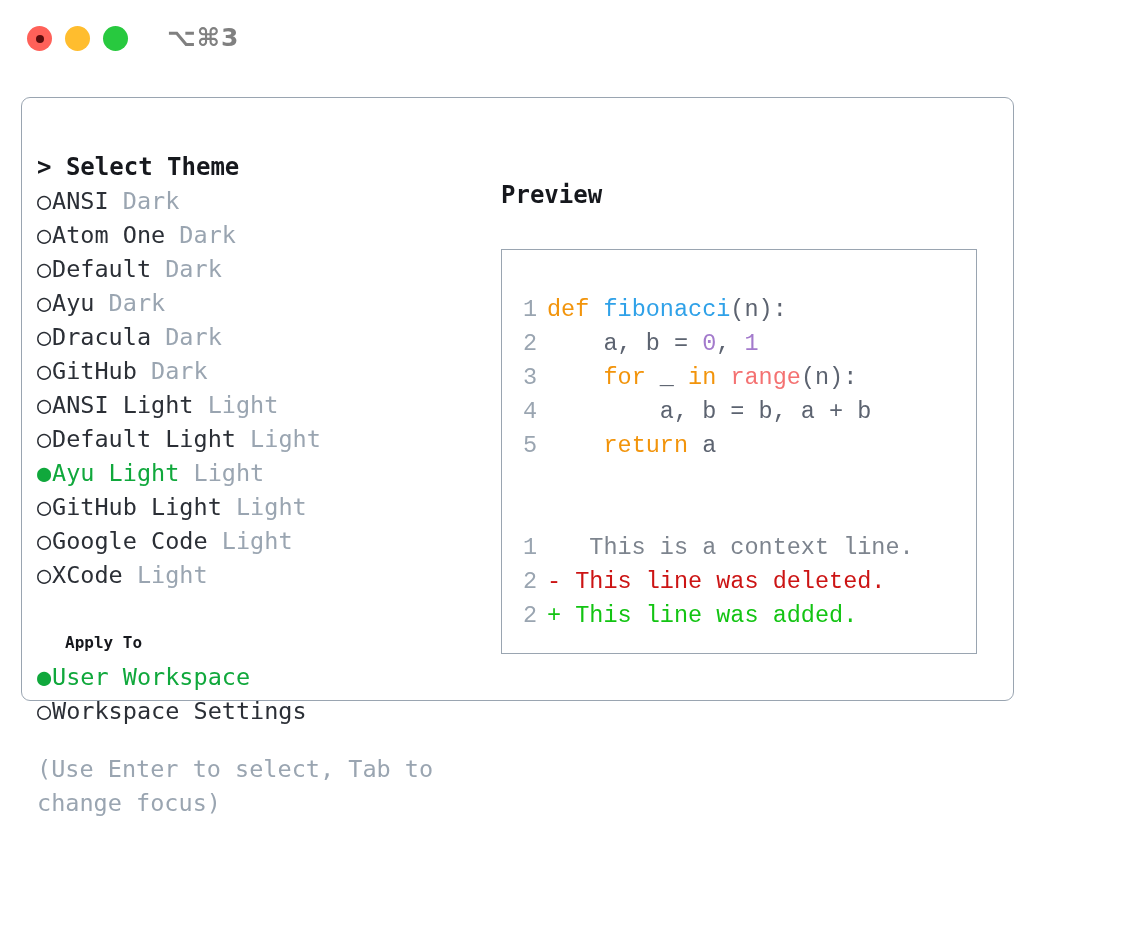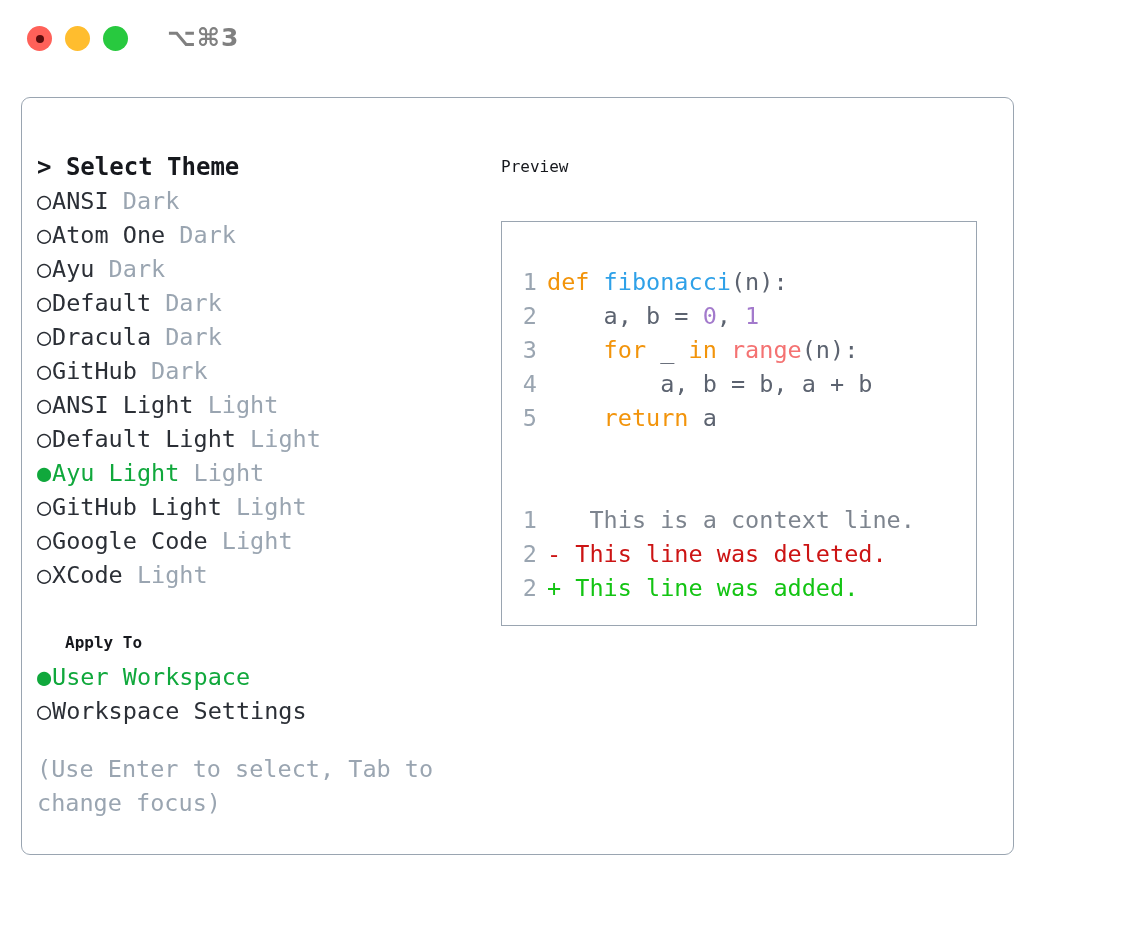--- a/index.html
+++ b/index.html
@@ -71,21 +71,21 @@
     color: #808080;
     line-height: 30px;
   }
 
   
   .panel {
     position: absolute;
     left: 21px;
     top: 97px;
     width: 993px;
-    height: 758px;
+    height: 604px;
     border: 1.6px solid #9aa5b1;
     border-radius: 9px;
     box-sizing: border-box;
     background: #ffffff;
   }
 
   .panel-inner {
     position: absolute;
     left: 0; top: 0;
     width: 100%;
@@ -150,41 +150,43 @@
   }
 
   
   .right-col {
     position: absolute;
     left: 479px;
     top: 52px;
     width: 490px;
   }
   .preview-title {
-    font-size: 16px;
-    line-height: 34px;
-    font-weight: 400;
+    font-size: 24px;
+    line-height: 34px;
+    font-weight: 700;
     color: #16181d;
     white-space: pre;
+    margin-top: 28px;
   }
 
   .code-box {
     margin-top: 37px;
     width: 476px;
     height: 405px;
     border: 1.6px solid #9aa5b1;
     box-sizing: border-box;
     background: #ffffff;
     position: relative;
   }
   .code-inner {
     position: absolute;
     left: 13px;
     top: 43px;
     right: 3px;
+    font-family: Liberation Mono, monospace;
   }
   .cline {
     font-size: 23.5px;
     line-height: 34px;
     white-space: pre;
     color: #5c6370;
   }
   .lnum {
     display: inline-block;
     width: 22px;
@@ -222,23 +224,23 @@
     <div class="panel-inner">
 
       <div class="left-col">
 
         <div class="row header-row"><span class="caret">&gt;</span><span> </span><span>Select Theme</span></div>
 
         <div class="row"><span class="bullet bullet-off">○</span><span class="label-norm">ANSI</span><span> </span><span class="tag">Dark</span></div>
 
         <div class="row"><span class="bullet bullet-off">○</span><span class="label-norm">Atom One</span><span> </span><span class="tag">Dark</span></div>
 
+        <div class="row"><span class="bullet bullet-off">○</span><span class="label-norm">Default</span><span> </span><span class="tag">Dark</span></div>
+
         <div class="row"><span class="bullet bullet-off">○</span><span class="label-norm">Ayu</span><span> </span><span class="tag">Dark</span></div>
-
-        <div class="row"><span class="bullet bullet-off">○</span><span class="label-norm">Default</span><span> </span><span class="tag">Dark</span></div>
 
         <div class="row"><span class="bullet bullet-off">○</span><span class="label-norm">Dracula</span><span> </span><span class="tag">Dark</span></div>
 
         <div class="row"><span class="bullet bullet-off">○</span><span class="label-norm">GitHub</span><span> </span><span class="tag">Dark</span></div>
 
         <div class="row"><span class="bullet bullet-off">○</span><span class="label-norm">ANSI Light</span><span> </span><span class="tag">Light</span></div>
 
         <div class="row"><span class="bullet bullet-off">○</span><span class="label-norm">Default Light</span><span> </span><span class="tag">Light</span></div>
 
         <div class="row"><span class="bullet bullet-on">●</span><span class="label-sel">Ayu Light</span><span> </span><span class="tag">Light</span></div>

